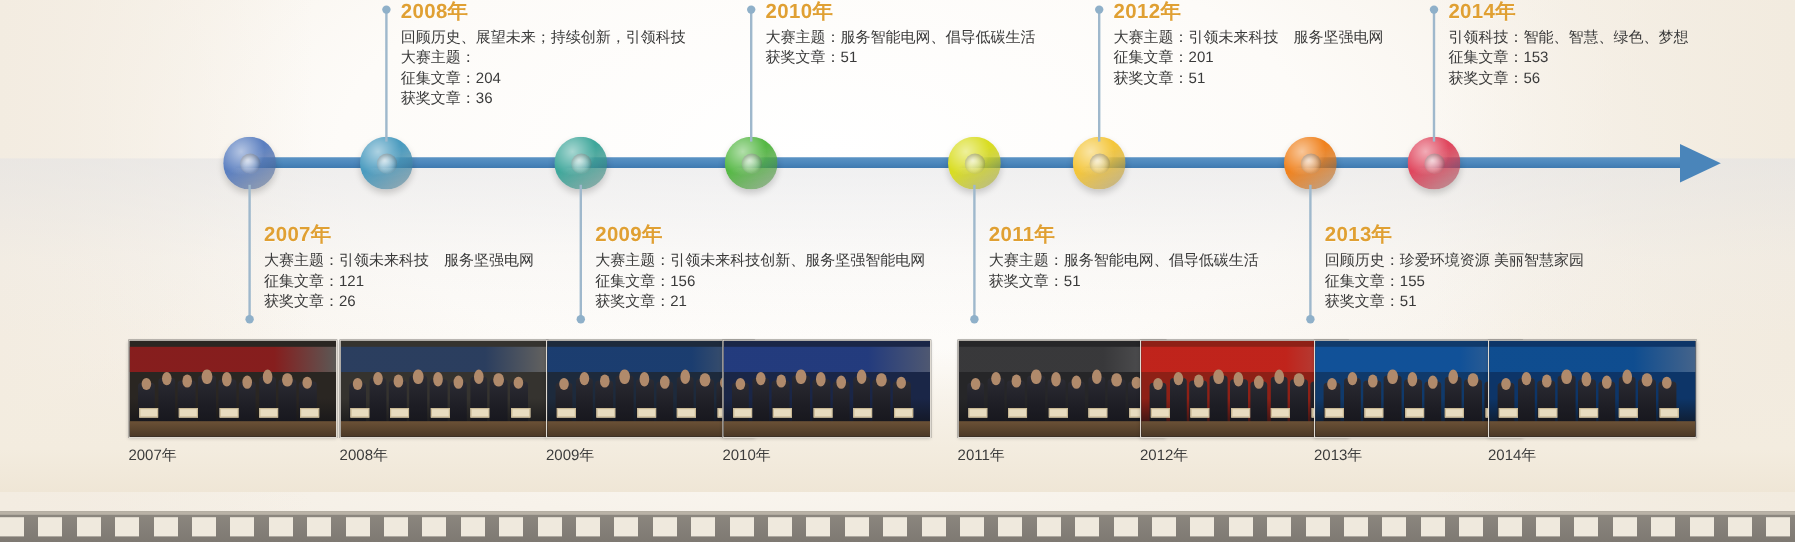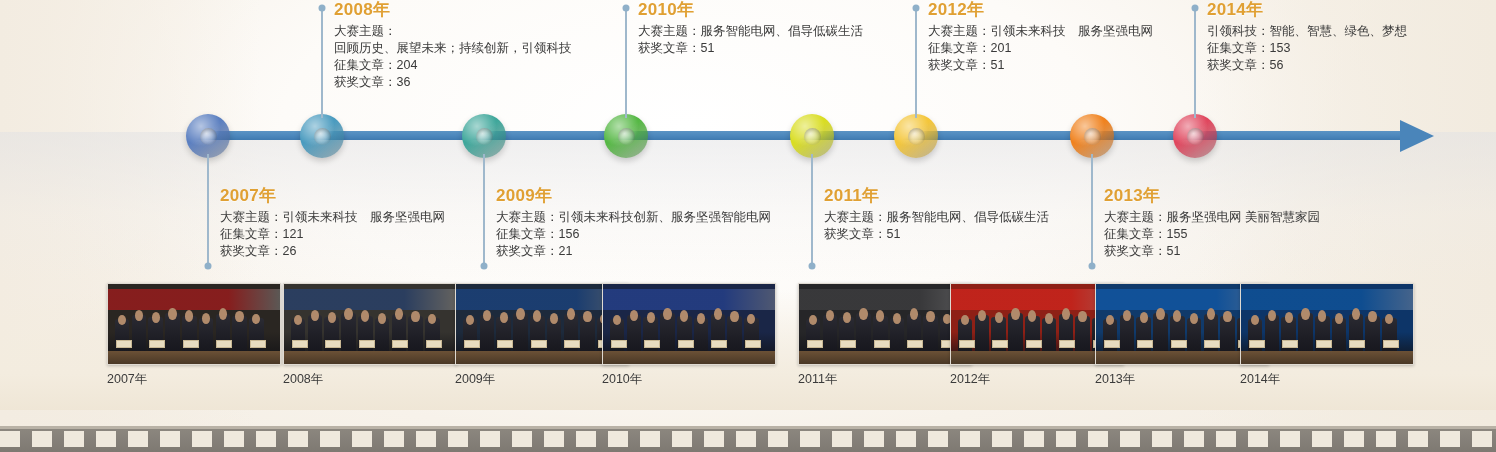--- a/index.html
+++ b/index.html
@@ -97,22 +97,22 @@
         <div class="ln">征集文章：121</div>
         <div class="ln">获奖文章：26</div>
       </div>
       <div class="node" style="left: 322px; background: radial-gradient(circle at 34% 28%, rgba(255, 255, 255, 0.55), rgba(255, 255, 255, 0) 46%), linear-gradient(145deg, rgb(74, 155, 191) 0%, rgb(74, 155, 191) 42%, rgba(0, 0, 0, 0.28) 115%);">
         <div class="hole"></div>
       </div>
       <div class="stem" style="left: 322px; top: 8px; height: 110px;"></div>
       <div class="stem-dot" style="left: 322px; top: 8px;"></div>
       <div class="card" style="left: 334px; top: 0px;">
         <div class="yr">2008年</div>
+        <div class="ln">回顾历史、展望未来；持续创新，引领科技</div>
         <div class="ln">大赛主题：</div>
-        <div class="ln">回顾历史、展望未来；持续创新，引领科技</div>
         <div class="ln">征集文章：204</div>
         <div class="ln">获奖文章：36</div>
       </div>
       <div class="node" style="left: 484px; background: radial-gradient(circle at 34% 28%, rgba(255, 255, 255, 0.55), rgba(255, 255, 255, 0) 46%), linear-gradient(145deg, rgb(63, 167, 155) 0%, rgb(63, 167, 155) 42%, rgba(0, 0, 0, 0.28) 115%);">
         <div class="hole"></div>
       </div>
       <div class="stem" style="left: 484px; top: 154px; height: 112px;"></div>
       <div class="stem-dot" style="left: 484px; top: 266px;"></div>
       <div class="card" style="left: 496px; top: 186px;">
         <div class="yr">2009年</div>
@@ -151,21 +151,21 @@
         <div class="ln">征集文章：201</div>
         <div class="ln">获奖文章：51</div>
       </div>
       <div class="node" style="left: 1092px; background: radial-gradient(circle at 34% 28%, rgba(255, 255, 255, 0.55), rgba(255, 255, 255, 0) 46%), linear-gradient(145deg, rgb(240, 130, 30) 0%, rgb(240, 130, 30) 42%, rgba(0, 0, 0, 0.28) 115%);">
         <div class="hole"></div>
       </div>
       <div class="stem" style="left: 1092px; top: 154px; height: 112px;"></div>
       <div class="stem-dot" style="left: 1092px; top: 266px;"></div>
       <div class="card" style="left: 1104px; top: 186px;">
         <div class="yr">2013年</div>
-        <div class="ln">大赛主题：服务坚强电网  美丽智慧家园</div>
+        <div class="ln">回顾历史：珍爱环境资源  美丽智慧家园</div>
         <div class="ln">征集文章：155</div>
         <div class="ln">获奖文章：51</div>
       </div>
       <div class="node" style="left: 1195px; background: radial-gradient(circle at 34% 28%, rgba(255, 255, 255, 0.55), rgba(255, 255, 255, 0) 46%), linear-gradient(145deg, rgb(224, 71, 94) 0%, rgb(224, 71, 94) 42%, rgba(0, 0, 0, 0.28) 115%);">
         <div class="hole"></div>
       </div>
       <div class="stem" style="left: 1195px; top: 8px; height: 110px;"></div>
       <div class="stem-dot" style="left: 1195px; top: 8px;"></div>
       <div class="card" style="left: 1207px; top: 0px;">
         <div class="yr">2014年</div>

